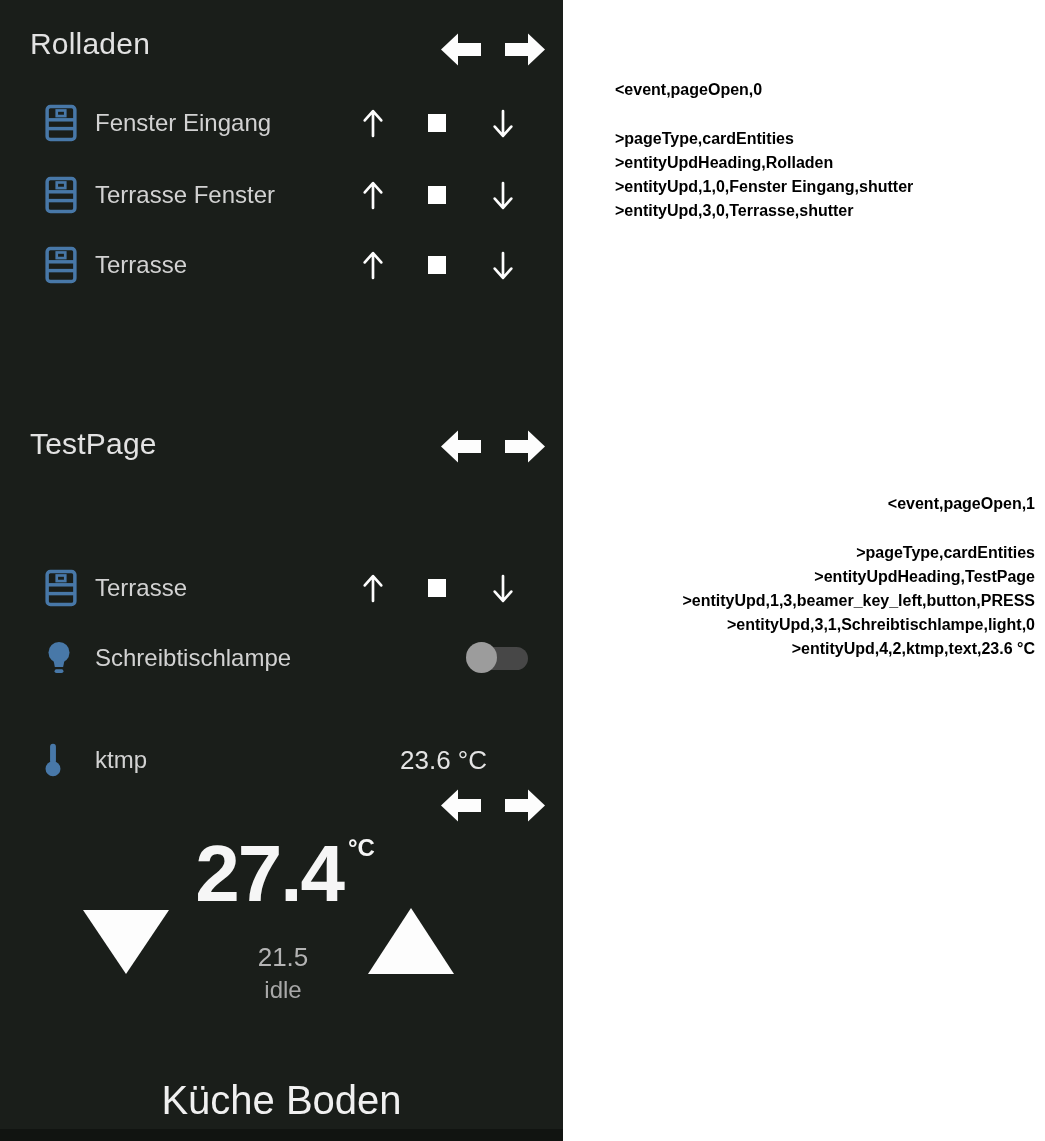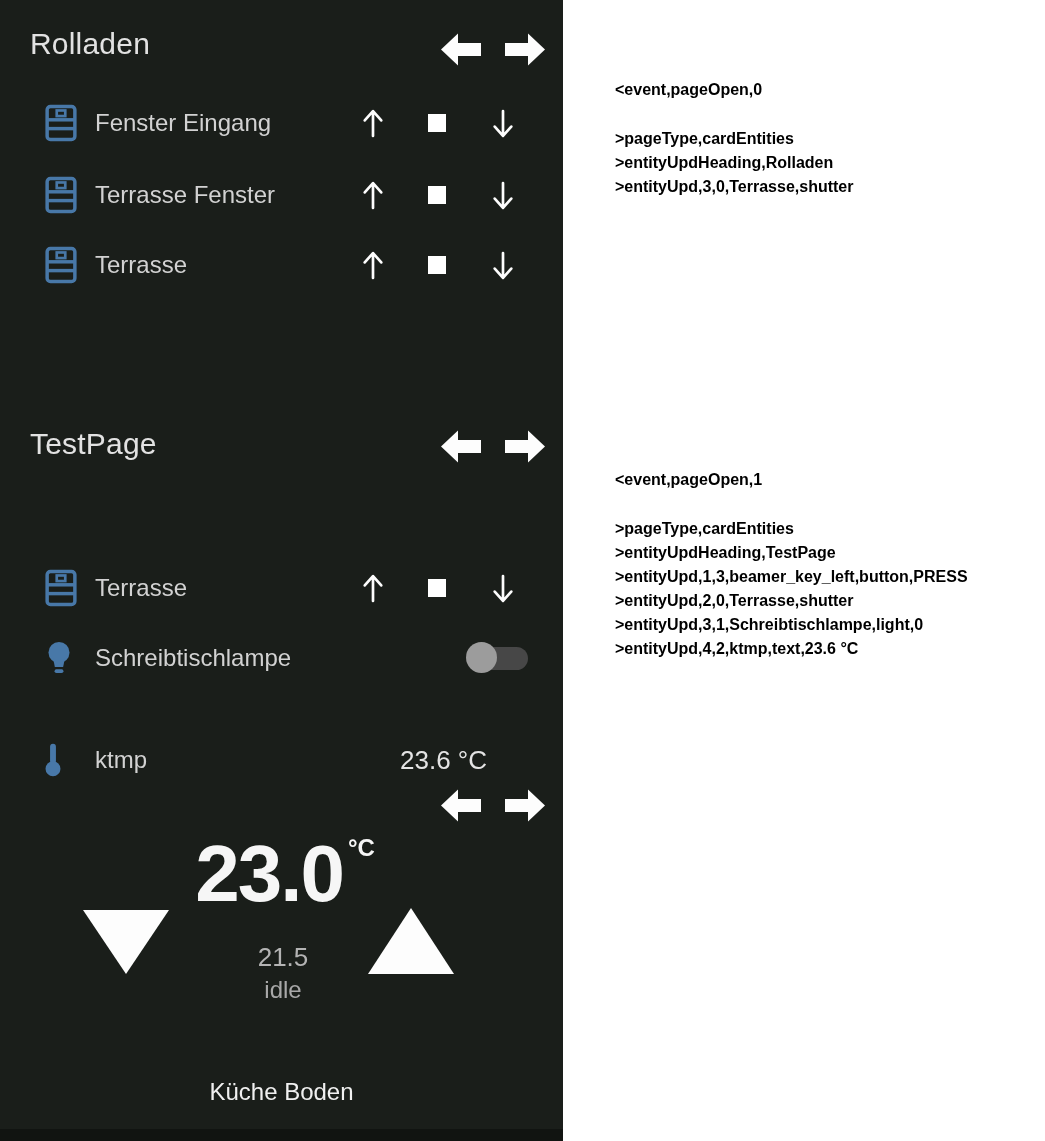--- a/index.html
+++ b/index.html
@@ -84,32 +84,32 @@
   .thermo-setpoint {
     position:absolute; left:183px; top:182px; width:200px; text-align:center;
     font-size:26px; color:#b4b4b4;
   }
   .thermo-state {
     position:absolute; left:183px; top:216px; width:200px; text-align:center;
     font-size:24px; color:#a8a8a8;
   }
   .thermo-title {
     position:absolute; left:0; top:318px; width:563px; text-align:center;
-    font-size:24px; color:#f0f0f0;
+    font-size:40px; color:#f0f0f0;
   }
 
   
   .log-block { position:absolute; left:615px; width:420px; color:#000; }
   .log-line {
     height:24px; line-height:24px; font-size:16px; font-weight:700;
     white-space:nowrap; letter-spacing:0;
   }
   .log-gap { height:25px; }
   .log-1 { top:78px; }
-  .log-2 { top:468px; }
+  .log-2 { top:492px;text-align:right; }
   .log-3 { top:886px; }
 </style>
 </head>
 <body>
 
 <div class="canvas">
 
   <div class="panel-column">
 
     <section class="panel panel-1">
@@ -265,48 +265,48 @@
             <path d="M17 2 L17 11.5 L40 11.5 L40 24.5 L17 24.5 L17 34 L0 18 Z" fill="#fdfdfd"></path>
           </svg>
       </div>
       <div class="nav-right">
         <svg viewBox="0 0 40 36">
             <path d="M23 2 L23 11.5 L0 11.5 L0 24.5 L23 24.5 L23 34 L40 18 Z" fill="#fdfdfd"></path>
           </svg>
       </div>
 
       <div class="thermo-temp">
-        <span class="big">23.0</span>
+        <span class="big">27.4</span>
         <span class="unit">°C</span>
       </div>
 
       <div class="tri-down"></div>
       <div class="tri-up"></div>
 
       <div class="thermo-setpoint">21.5</div>
       <div class="thermo-state">idle</div>
       <div class="thermo-title">Küche Boden</div>
     </section>
 
     <div class="bottom-strip"></div>
   </div>
 
   <div class="log-block log-1">
     <div class="log-line">&lt;event,pageOpen,0</div>
     <div class="log-gap"></div>
     <div class="log-line">&gt;pageType,cardEntities</div>
     <div class="log-line">&gt;entityUpdHeading,Rolladen</div>
+    <div class="log-line">&gt;entityUpd,1,0,Fenster Eingang,shutter</div>
     <div class="log-line">&gt;entityUpd,3,0,Terrasse,shutter</div>
   </div>
 
   <div class="log-block log-2">
     <div class="log-line">&lt;event,pageOpen,1</div>
     <div class="log-gap"></div>
     <div class="log-line">&gt;pageType,cardEntities</div>
     <div class="log-line">&gt;entityUpdHeading,TestPage</div>
     <div class="log-line">&gt;entityUpd,1,3,beamer_key_left,button,PRESS</div>
-    <div class="log-line">&gt;entityUpd,2,0,Terrasse,shutter</div>
     <div class="log-line">&gt;entityUpd,3,1,Schreibtischlampe,light,0</div>
     <div class="log-line">&gt;entityUpd,4,2,ktmp,text,23.6 °C</div>
   </div>
 
 
 </div>
 
 </body></html>

